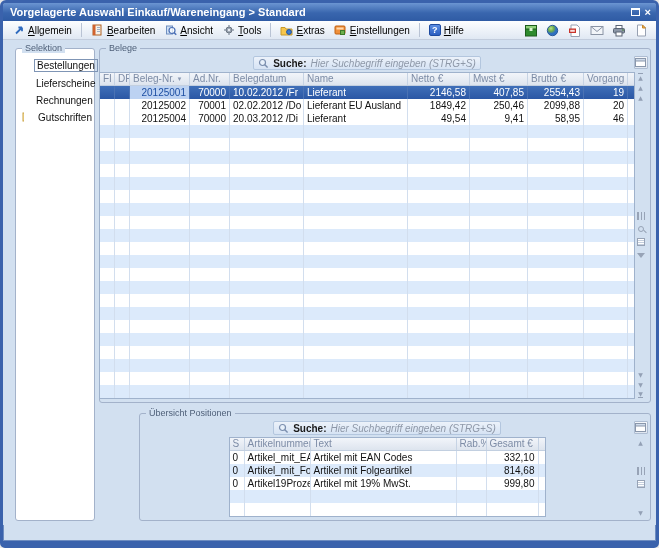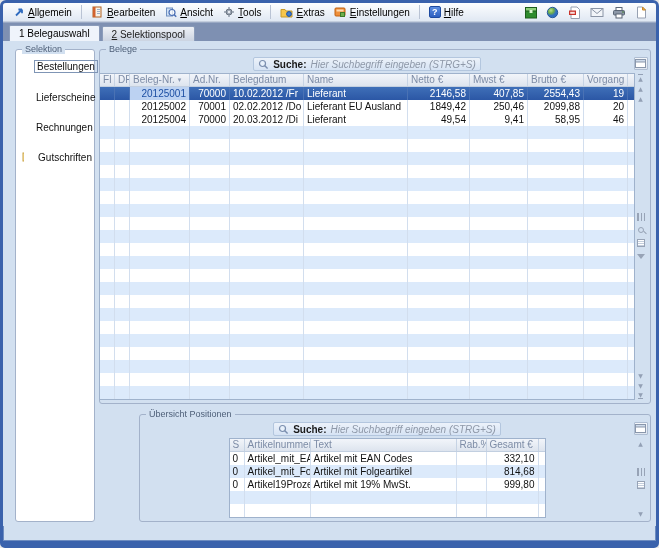--- a/index.html
+++ b/index.html
@@ -34,21 +34,21 @@
   .tab{height:16px;display:flex;align-items:center;padding:0 9px;border:1px solid #8b9cba;border-bottom:none;
     border-radius:2px 2px 0 0;cursor:default;}
   .tab.active{background:#eff4fb;color:#000;position:relative;z-index:2;}
   .tab.inactive{background:linear-gradient(#eef1f6,#ccd4e1);color:#222;margin-left:2px;height:15px;}
   .tab-label{display:inline-block;}
   
   .content{height:485px;display:flex;gap:4px;padding:4px 5px 4px 12px;background:#d2e0f0;}
   .groupbox{position:relative;border:1px solid #a3b2ca;border-radius:3px;margin-top:4px;}
   .legend{position:absolute;top:-6px;left:6px;background:#d2e0f0;padding:0 3px;font-size:9px;color:#4f6079;line-height:10px;z-index:3;}
   .sidebar{width:80px;background:#fff;padding:10px 0 0 6px;}
-  .side-item{display:flex;align-items:flex-end;gap:12px;margin-bottom:19px;cursor:default;}
+  .side-item{display:flex;align-items:flex-end;gap:12px;margin-bottom:6px;cursor:default;}
   .side-label{padding:0 2px;}
   .side-item.selected .side-label{border:1px solid #7f95b5;}
   .right-col{flex:1;display:flex;flex-direction:column;gap:6px;min-width:0;}
   .gb-belege{flex:1;display:flex;min-height:0;}
   .gb-positionen{height:108px;display:flex;margin-left:40px;}
   .gb-inner{flex:1;display:flex;gap:2px;padding:7px 2px 3px 3px;min-width:0;}
   .grid-area{flex:1;display:flex;flex-direction:column;min-width:0;align-items:center;}
   
   .searchbar{height:14px;background:linear-gradient(#ecf2fa,#d6e3f4);border:1px solid #b3c6de;border-radius:2px;
     display:flex;align-items:center;gap:4px;padding:0 4px;margin-bottom:2px;cursor:text;}
@@ -85,20 +85,27 @@
   .ic-zoom::after{content:"";position:absolute;width:4px;height:1px;background:#97a3b6;right:-4px;bottom:-1px;transform:rotate(45deg);}
   .ic-list{width:8px;height:8px;border:1px solid #97a3b6;background:repeating-linear-gradient(#fff 0 1px,#c3cedd 1px 2px);}
   .ic-filter{width:0;height:0;border-left:4px solid transparent;border-right:4px solid transparent;border-top:5px solid #97a3b6;}
   svg{display:block;}
 </style>
 </head>
 <body>
 
 <div class="window">
 
+  <div class="titlebar">
+    <span class="title-text">Vorgelagerte Auswahl Einkauf/Wareneingang &gt; Standard</span>
+    <span class="win-btns">
+      <span><span class="restore-glyph"></span></span>
+      <span class="close-glyph">×</span>
+    </span>
+  </div>
 
   <div class="menubar">
     <div class="menu-item">
       <span class="micon">
         <svg width="12" height="12">
             <path d="M3 9.5 L9 3.5 M9 3.5 H5.4 M9 3.5 V7.2" stroke="#2f6bbf" stroke-width="1.8" fill="none"></path>
           </svg>
       </span>
       <span class="menu-label accel">Allgemein</span>
     </div>
@@ -207,28 +214,20 @@
       </span>
       <span class="tbicon">
         <svg width="12" height="13">
             <path d="M2.5 1 h5 l3 3 v8 h-8 z" fill="#fff" stroke="#97a1b2"></path>
             <path d="M7.5 1 l3 3 h-3 z" fill="#f3b04c" stroke="#c8882a"></path>
           </svg>
       </span>
     </div>
   </div>
 
-  <div class="tabstrip">
-    <div class="tab active">
-      <span class="tab-label">1 Belegauswahl</span>
-    </div>
-    <div class="tab inactive">
-      <span class="tab-label accel">2 Selektionspool</span>
-    </div>
-  </div>
 
   <div class="content">
 
     <div class="groupbox sidebar">
       <span class="legend">Selektion</span>
       <div id="sidebar-items">
           <div class="side-item selected">
             <svg width="11" height="11">
               <rect x="1" y="1" width="6" height="8" fill="#ffe9a8" stroke="#c8a040"></rect>
               <rect x="3.5" y="2.5" width="6" height="8" fill="#fffdf4" stroke="#b89a50"></rect>

